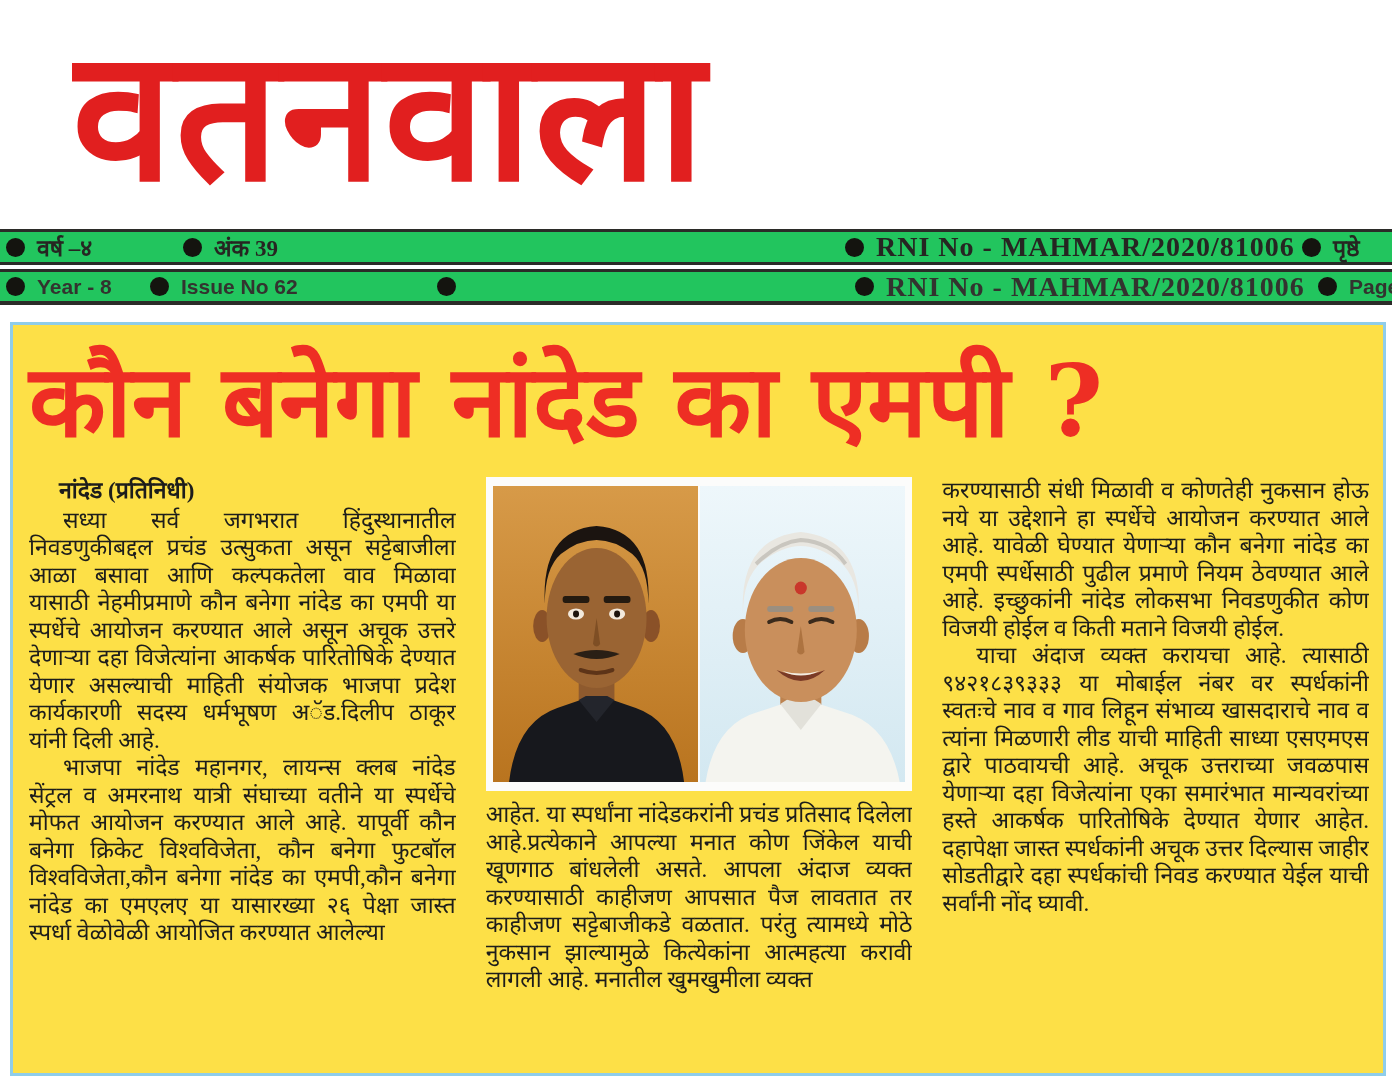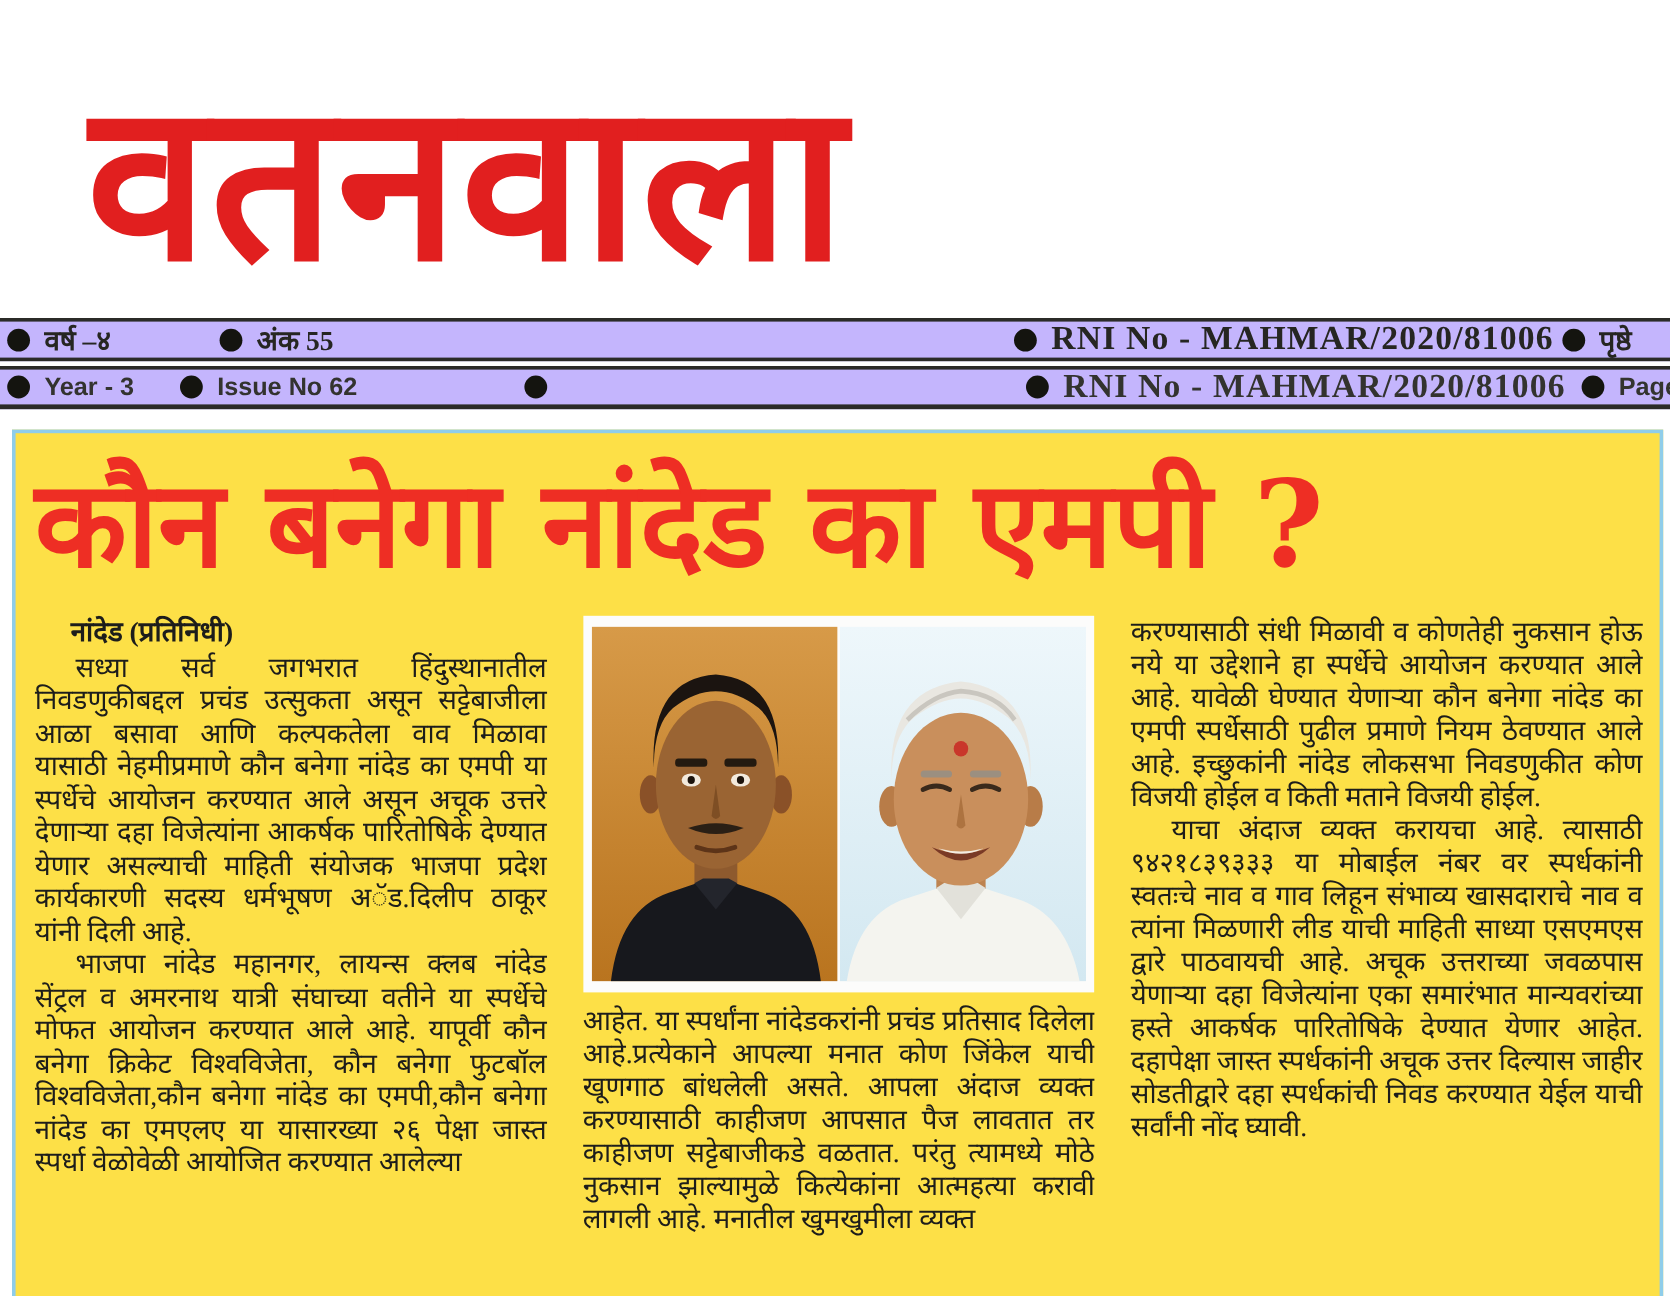--- a/index.html
+++ b/index.html
@@ -1,29 +1,29 @@
 <!DOCTYPE html>
 <html style="--masthead-red: #e11f1f; --headline-red: #ee2e24;"><head>
 <meta charset="utf-8">
 <style>
   * { margin:0; padding:0; box-sizing:border-box; }
   html,body { width:1392px; height:1080px; background:#ffffff; overflow:hidden; }
   .page { position:relative; width:1392px; height:896px; background:#ffffff;
-          font-family:"Liberation Serif", serif;margin-top:36px; }
+          font-family:"Liberation Serif", serif; }
 
   
   .masthead { position:absolute; left:72px; top:8px; width:1600px; height:215px;
               overflow:hidden; white-space:nowrap;
               font-family:"DejaVu Serif", serif; font-weight:bold;
               font-size:182px; line-height:215px; color:var(--masthead-red,#e11f1f);
               letter-spacing:2px; }
 
   
   .infobar { position:absolute; left:0; top:229px; width:1392px; }
-  .bar-row { position:relative; height:36px; background:#c4b5fd; }
+  .bar-row { position:relative; height:36px; background:#22c55e; }
   .bar-row.r1 { border-top:3px solid #2b2b28; border-bottom:3px solid #2b2b28; }
   .bar-gap { height:4px; background:#ffffff; }
   .bar-row.r2 { border-top:3px solid #2b2b28; border-bottom:4px solid #2b2b28; }
   .bar-item { position:absolute; top:0; height:100%; display:flex; align-items:center; gap:12px;
               font-weight:bold; color:#262622; font-size:23px; white-space:nowrap; }
   .bar-item .dot { flex:0 0 auto; width:19px; height:19px; border-radius:50%; background:#14140f; }
   .r2 .bar-item { font-family:"Liberation Sans", sans-serif; font-size:21px; color:#33332f; }
   .bar-item.rni { font-family:"Liberation Serif", serif; font-size:28px; letter-spacing:1px; }
 
   
@@ -52,36 +52,36 @@
   <div class="masthead">वतनवाला</div>
 
   <div class="infobar">
     <div class="bar-row r1">
       <span class="bar-item" style="left:6px">
           <span class="dot"></span>
           <span>वर्ष –४</span>
         </span>
       <span class="bar-item" style="left:183px">
           <span class="dot"></span>
-          <span>अंक 55</span>
+          <span>अंक 39</span>
         </span>
       <span class="bar-item rni" style="left:845px">
           <span class="dot"></span>
           <span>RNI  No - MAHMAR/2020/81006</span>
         </span>
       <span class="bar-item" style="left:1302px">
           <span class="dot"></span>
           <span>पृष्ठे</span>
         </span>
     </div>
     <div class="bar-gap"></div>
     <div class="bar-row r2">
       <span class="bar-item" style="left:6px">
           <span class="dot"></span>
-          <span>Year - 3</span>
+          <span>Year - 8</span>
         </span>
       <span class="bar-item" style="left:150px">
           <span class="dot"></span>
           <span>Issue No 62</span>
         </span>
       <span class="bar-item" style="left:437px">
           <span class="dot"></span>
         </span>
       <span class="bar-item rni" style="left:855px">
           <span class="dot"></span>

